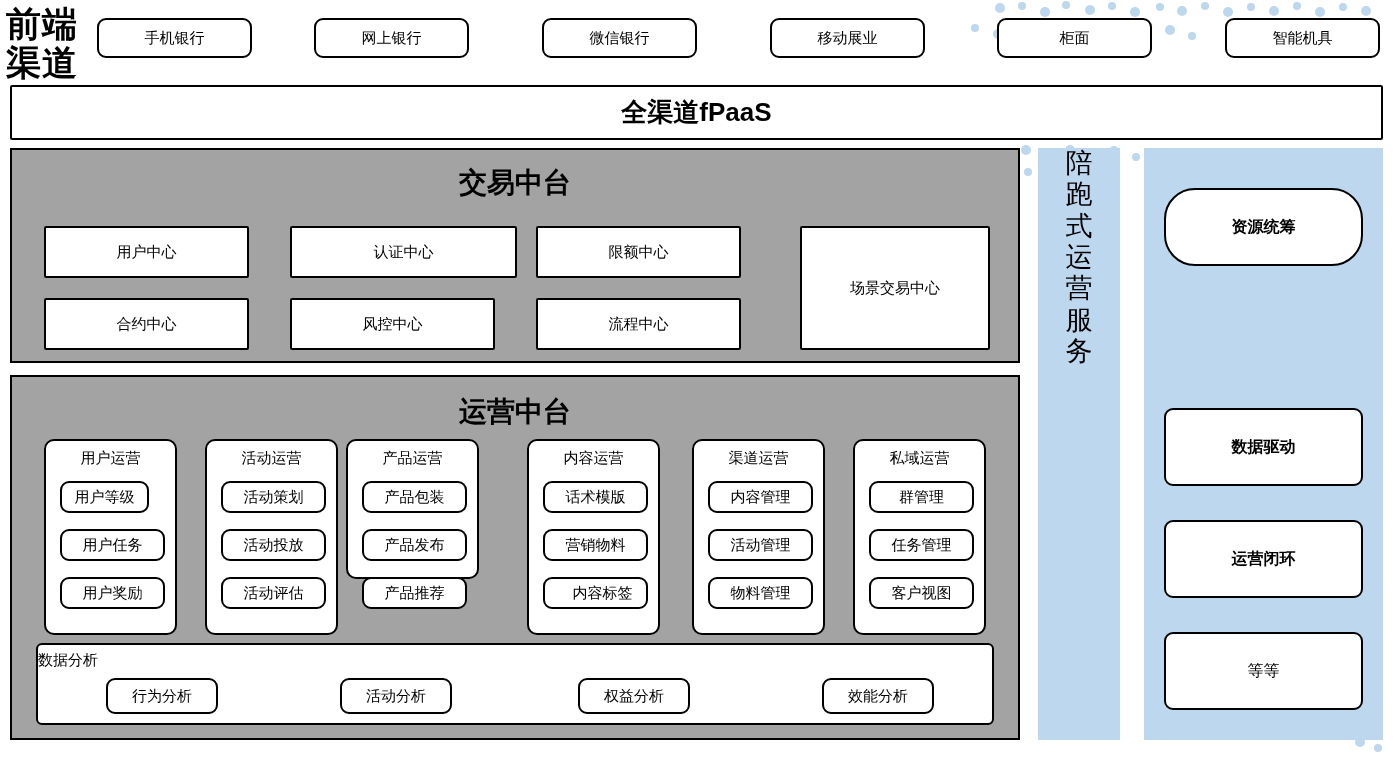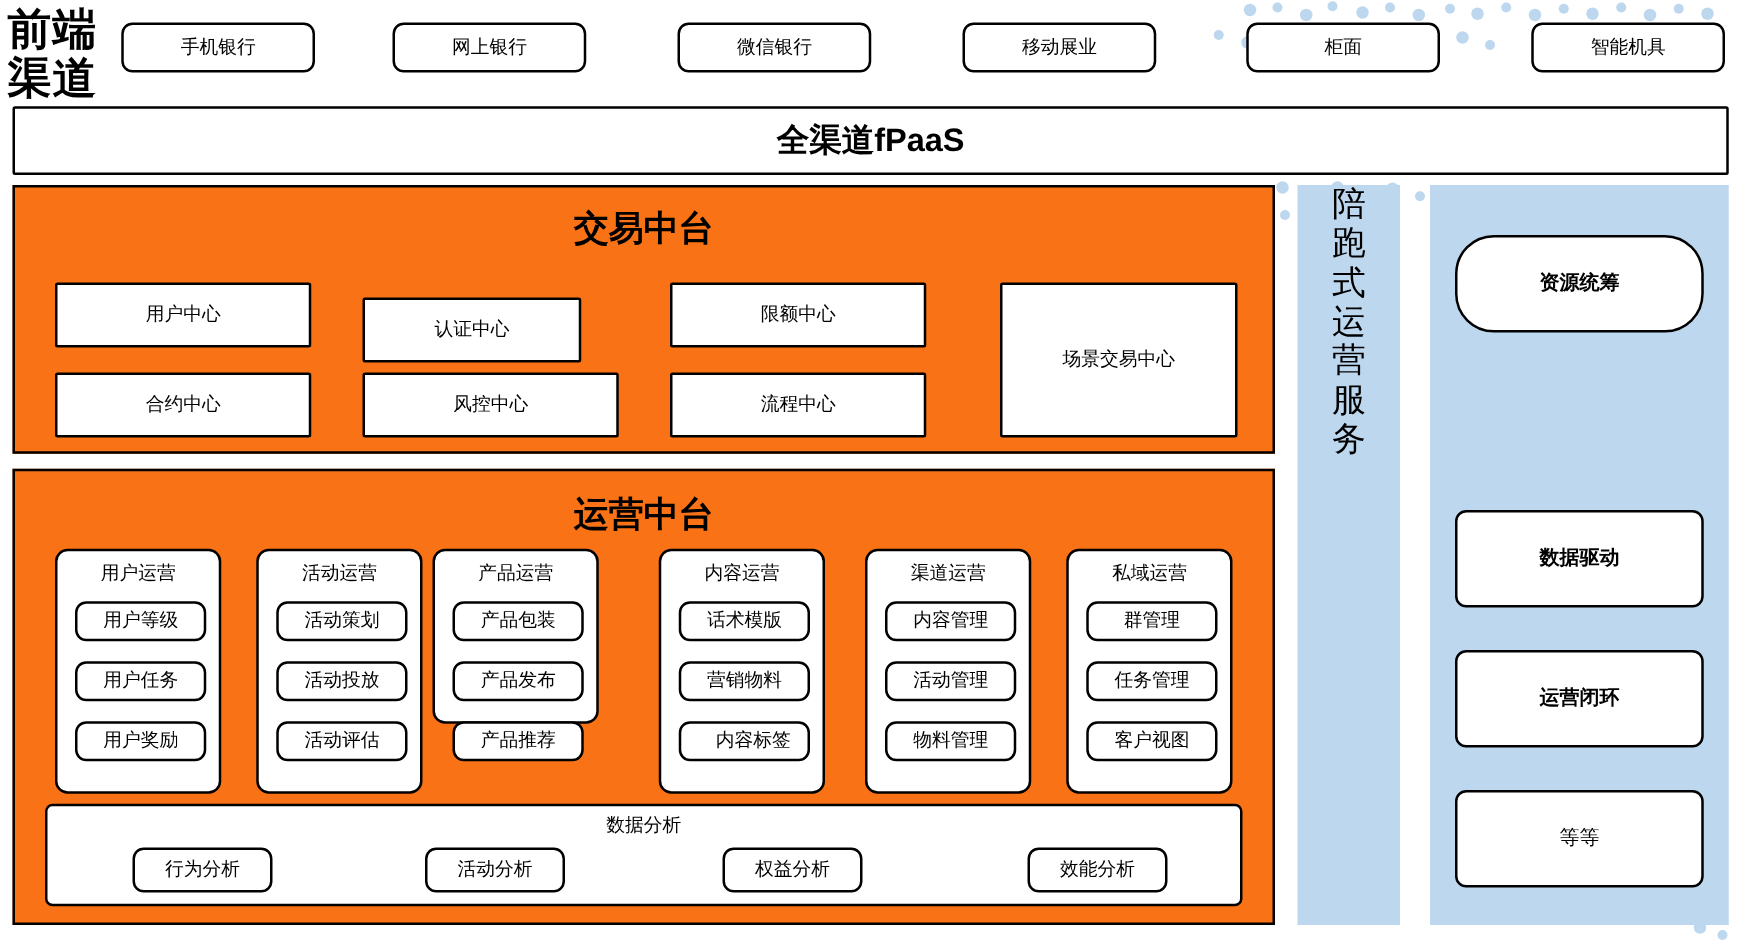--- a/index.html
+++ b/index.html
@@ -63,21 +63,21 @@
     width: 1373px;
     height: 55px;
     font-size: 26px;
     font-weight: bold;
   }
 
   
   .panel {
     position: absolute;
     box-sizing: border-box;
-    background: #f97316;
+    background: #a3a3a3;
     border: 2px solid #000000;
   }
   .panel-title {
     position: absolute;
     left: 0;
     right: 0;
     text-align: center;
     font-size: 28px;
     font-weight: bold;
     color: #000000;
@@ -122,21 +122,21 @@
     width: 958px;
     height: 82px;
     box-sizing: border-box;
     border: 2px solid #000000;
     background: #ffffff;
     border-radius: 6px;
   }
   #data-analysis .da-title {
     position: absolute;
     left: 0; right: 0; top: 6px;
-    text-align: center;
+    text-align: left;
     font-size: 15px;
   }
   .da-item {
     position: absolute;
     top: 33px;
     width: 112px;
     height: 36px;
     font-size: 15px;
   }
 
@@ -256,21 +256,21 @@
   <div class="box fpaas">
     <span>全渠道fPaaS</span>
   </div>
 
   <div class="panel" id="trade-panel">
     <div class="panel-title" style="top:14px;">交易中台</div>
 
     <div class="box tile" style="left:32px; top:76px; width:205px; height:52px;">
       <span>用户中心</span>
     </div>
-    <div class="box tile" style="left:278px; top:88px; width:175px; height:52px;">
+    <div class="box tile" style="left:278px; top:76px; width:227px; height:52px;">
       <span>认证中心</span>
     </div>
     <div class="box tile" style="left:524px; top:76px; width:205px; height:52px;">
       <span>限额中心</span>
     </div>
     <div class="box tile" style="left:32px; top:148px; width:205px; height:52px;">
       <span>合约中心</span>
     </div>
     <div class="box tile" style="left:278px; top:148px; width:205px; height:52px;">
       <span>风控中心</span>
@@ -281,21 +281,21 @@
     <div class="box tile" style="left:788px; top:76px; width:190px; height:124px;">
       <span>场景交易中心</span>
     </div>
   </div>
 
   <div class="panel" id="ops-panel">
     <div class="panel-title" style="top:16px;">运营中台</div>
 
     <div class="group" style="left:32px; top:62px; width:133px; height:196px;">
       <div class="group-title">用户运营</div>
-      <div class="box rounded group-item" style="left:14px; top:40px; width:105px;">
+      <div class="box rounded group-item" style="left:14px; top:40px; width:89px;">
         <span>用户等级</span>
       </div>
       <div class="box rounded group-item" style="left:14px; top:88px; width:105px;">
         <span>用户任务</span>
       </div>
       <div class="box rounded group-item" style="left:14px; top:136px; width:105px;">
         <span>用户奖励</span>
       </div>
     </div>
 

